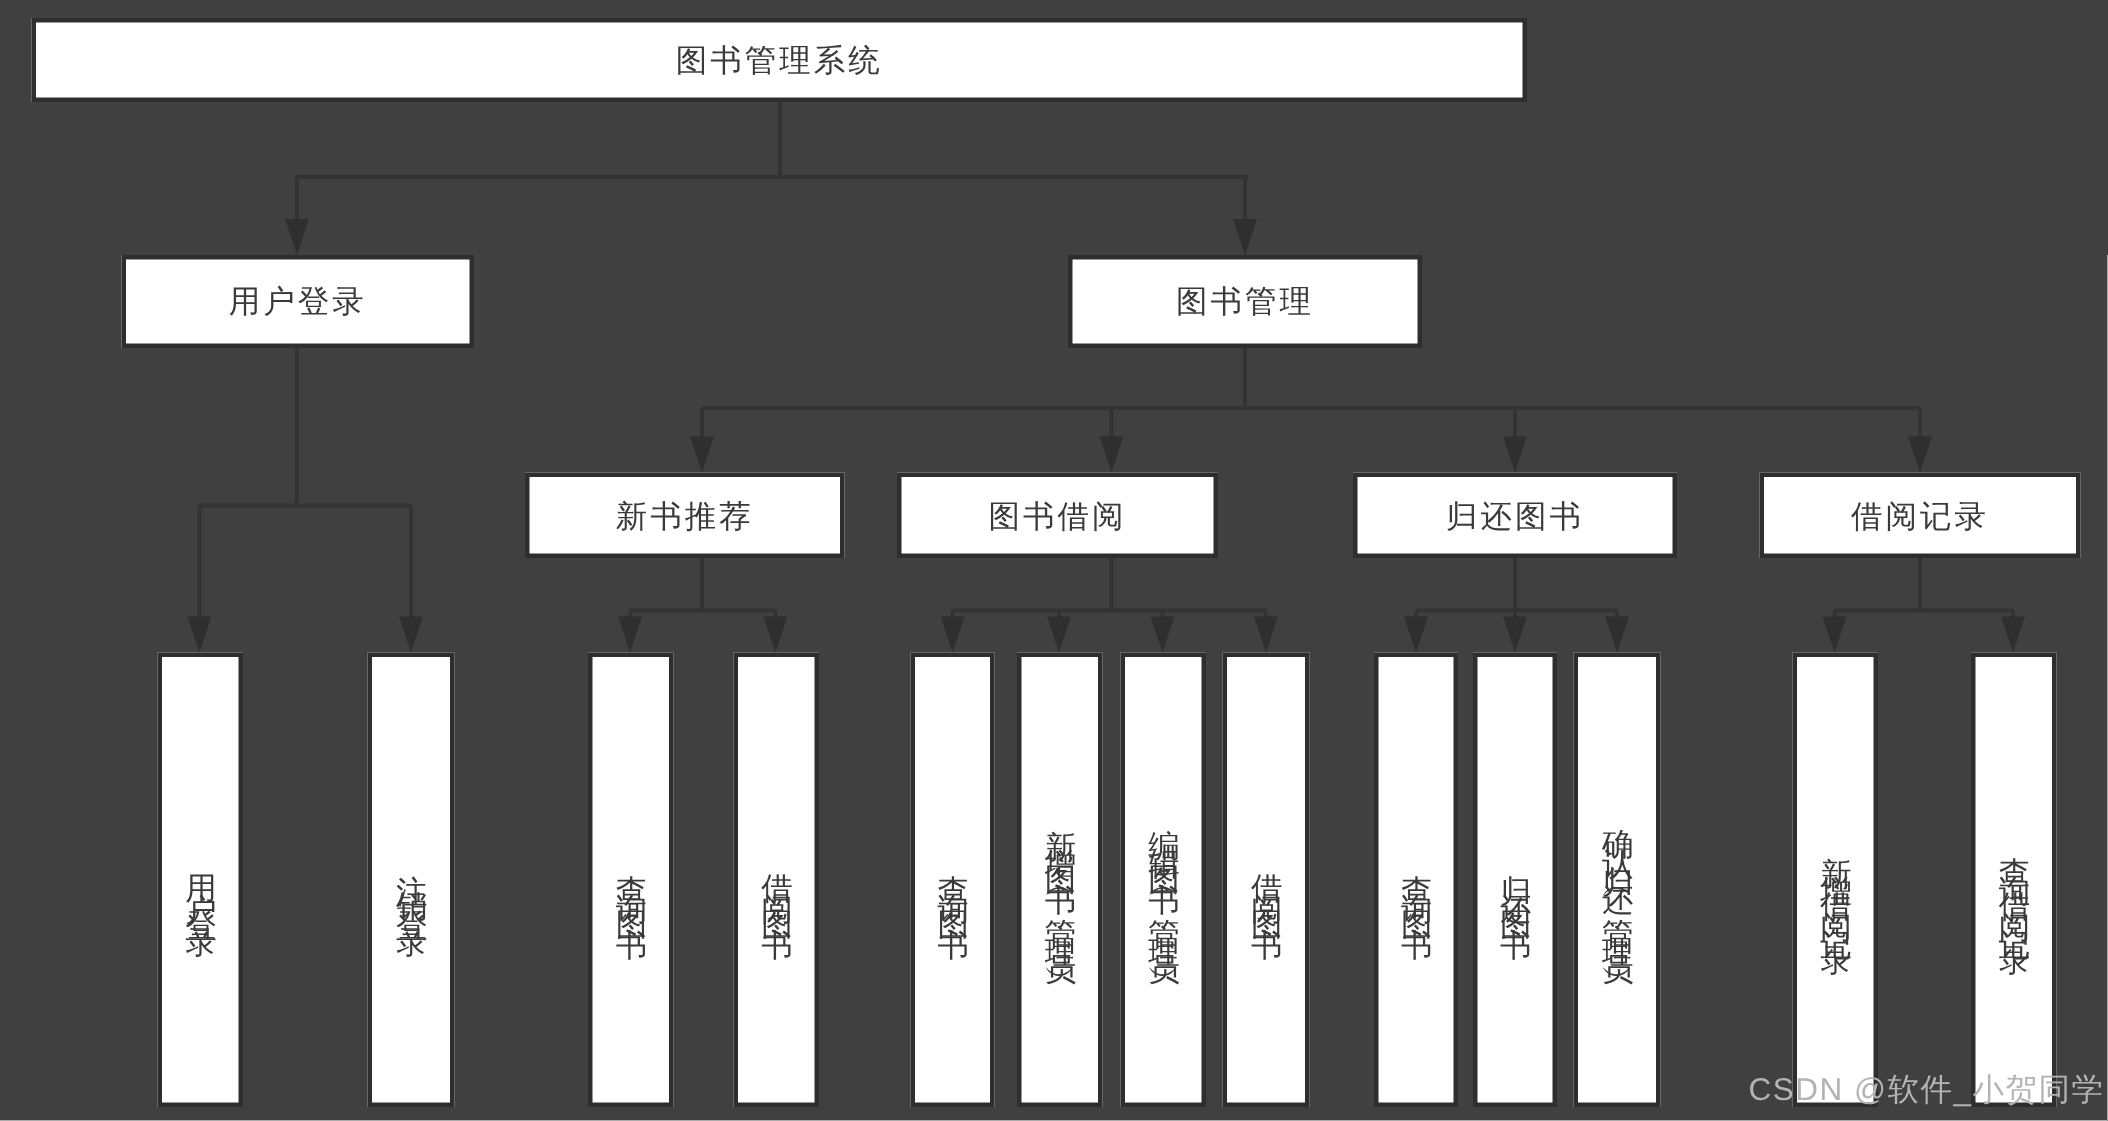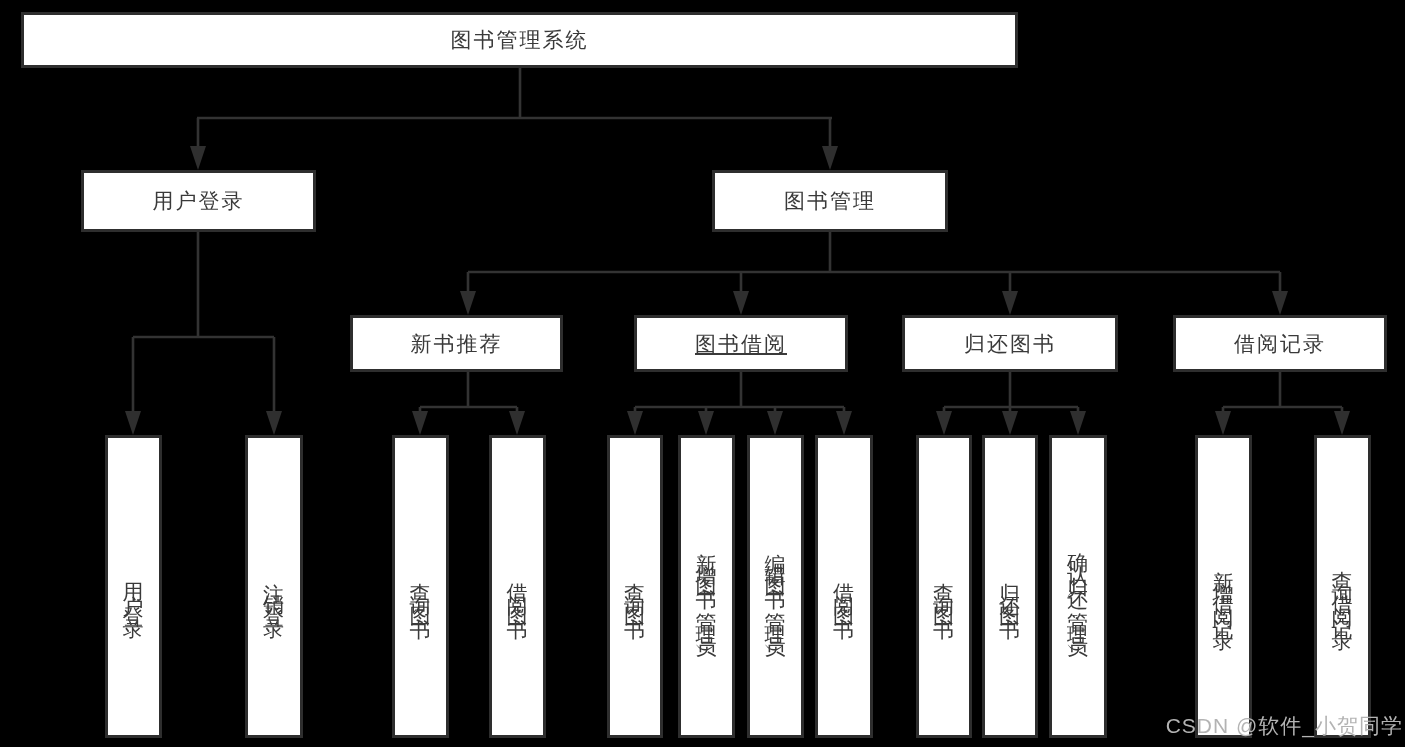--- a/index.html
+++ b/index.html
@@ -1,19 +1,19 @@
 <!DOCTYPE html>
 <html><head>
 <meta charset="utf-8">
 <style>
   html,body{margin:0;padding:0;background:#ffffff;}
   #canvas{
     position:relative;
     width:1405px;height:747px;
-    background:#000000;
+    background:#404040;
     overflow:hidden;
     font-family:"Liberation Sans","DejaVu Sans",sans-serif;
   }
   #connectors{position:absolute;left:0;top:0;z-index:0;}
   .node{
     position:absolute;
     box-sizing:border-box;
     border:3px solid #2e2e2e;
     background:#ffffff;
     display:flex;
@@ -100,21 +100,21 @@
       <polygon points="1215,411 1231,411 1223,435" fill="#2f2f2f"></polygon>
       <polygon points="1334,411 1350,411 1342,435" fill="#2f2f2f"></polygon>
     </svg>
 
   <div class="node" style="left:21px;top:12px;width:997px;height:56px;">图书管理系统</div>
 
   <div class="node" style="left:81px;top:170px;width:235px;height:62px;">用户登录</div>
   <div class="node" style="left:712px;top:170px;width:236px;height:62px;">图书管理</div>
 
   <div class="node" style="left:350px;top:315px;width:213px;height:57px;">新书推荐</div>
-  <div class="node" style="left:634px;top:315px;width:214px;height:57px;text-decoration:underline;">图书借阅</div>
+  <div class="node" style="left:598px;top:315px;width:214px;height:57px;">图书借阅</div>
   <div class="node" style="left:902px;top:315px;width:216px;height:57px;">归还图书</div>
   <div class="node" style="left:1173px;top:315px;width:214px;height:57px;">借阅记录</div>
 
   <div class="node leaf" style="left:105px;top:435px;width:57px;height:303px;">用户登录</div>
   <div class="node leaf" style="left:245px;top:435px;width:58px;height:303px;">注销登录</div>
 
   <div class="node leaf" style="left:392px;top:435px;width:57px;height:303px;">查询图书</div>
   <div class="node leaf" style="left:489px;top:435px;width:57px;height:303px;">借阅图书</div>
 
   <div class="node leaf" style="left:607px;top:435px;width:56px;height:303px;">查询图书</div>

